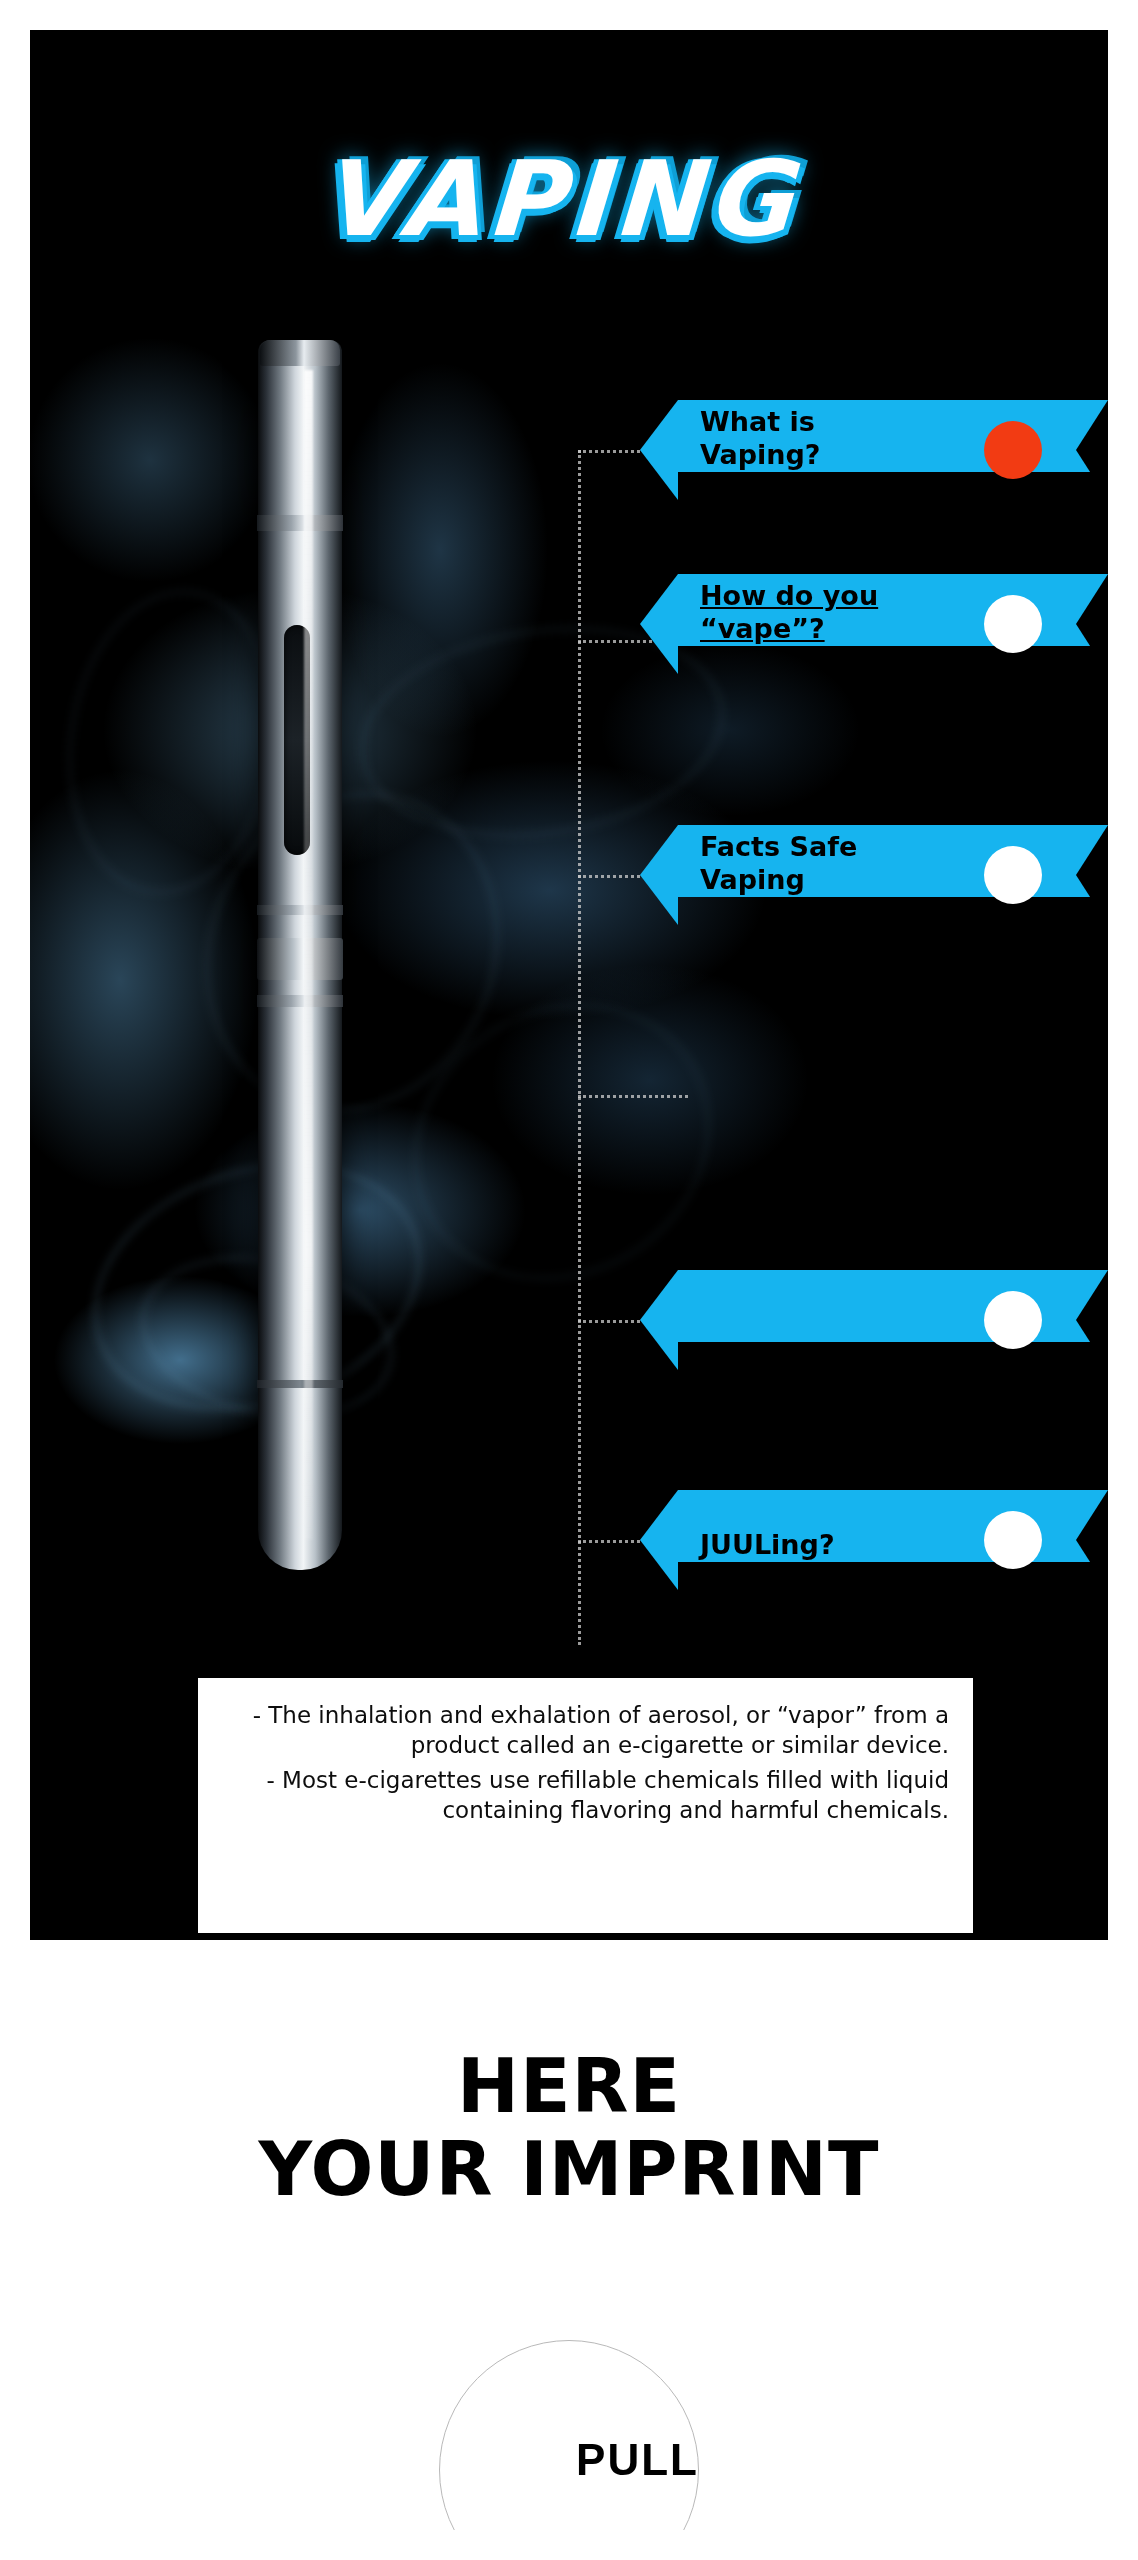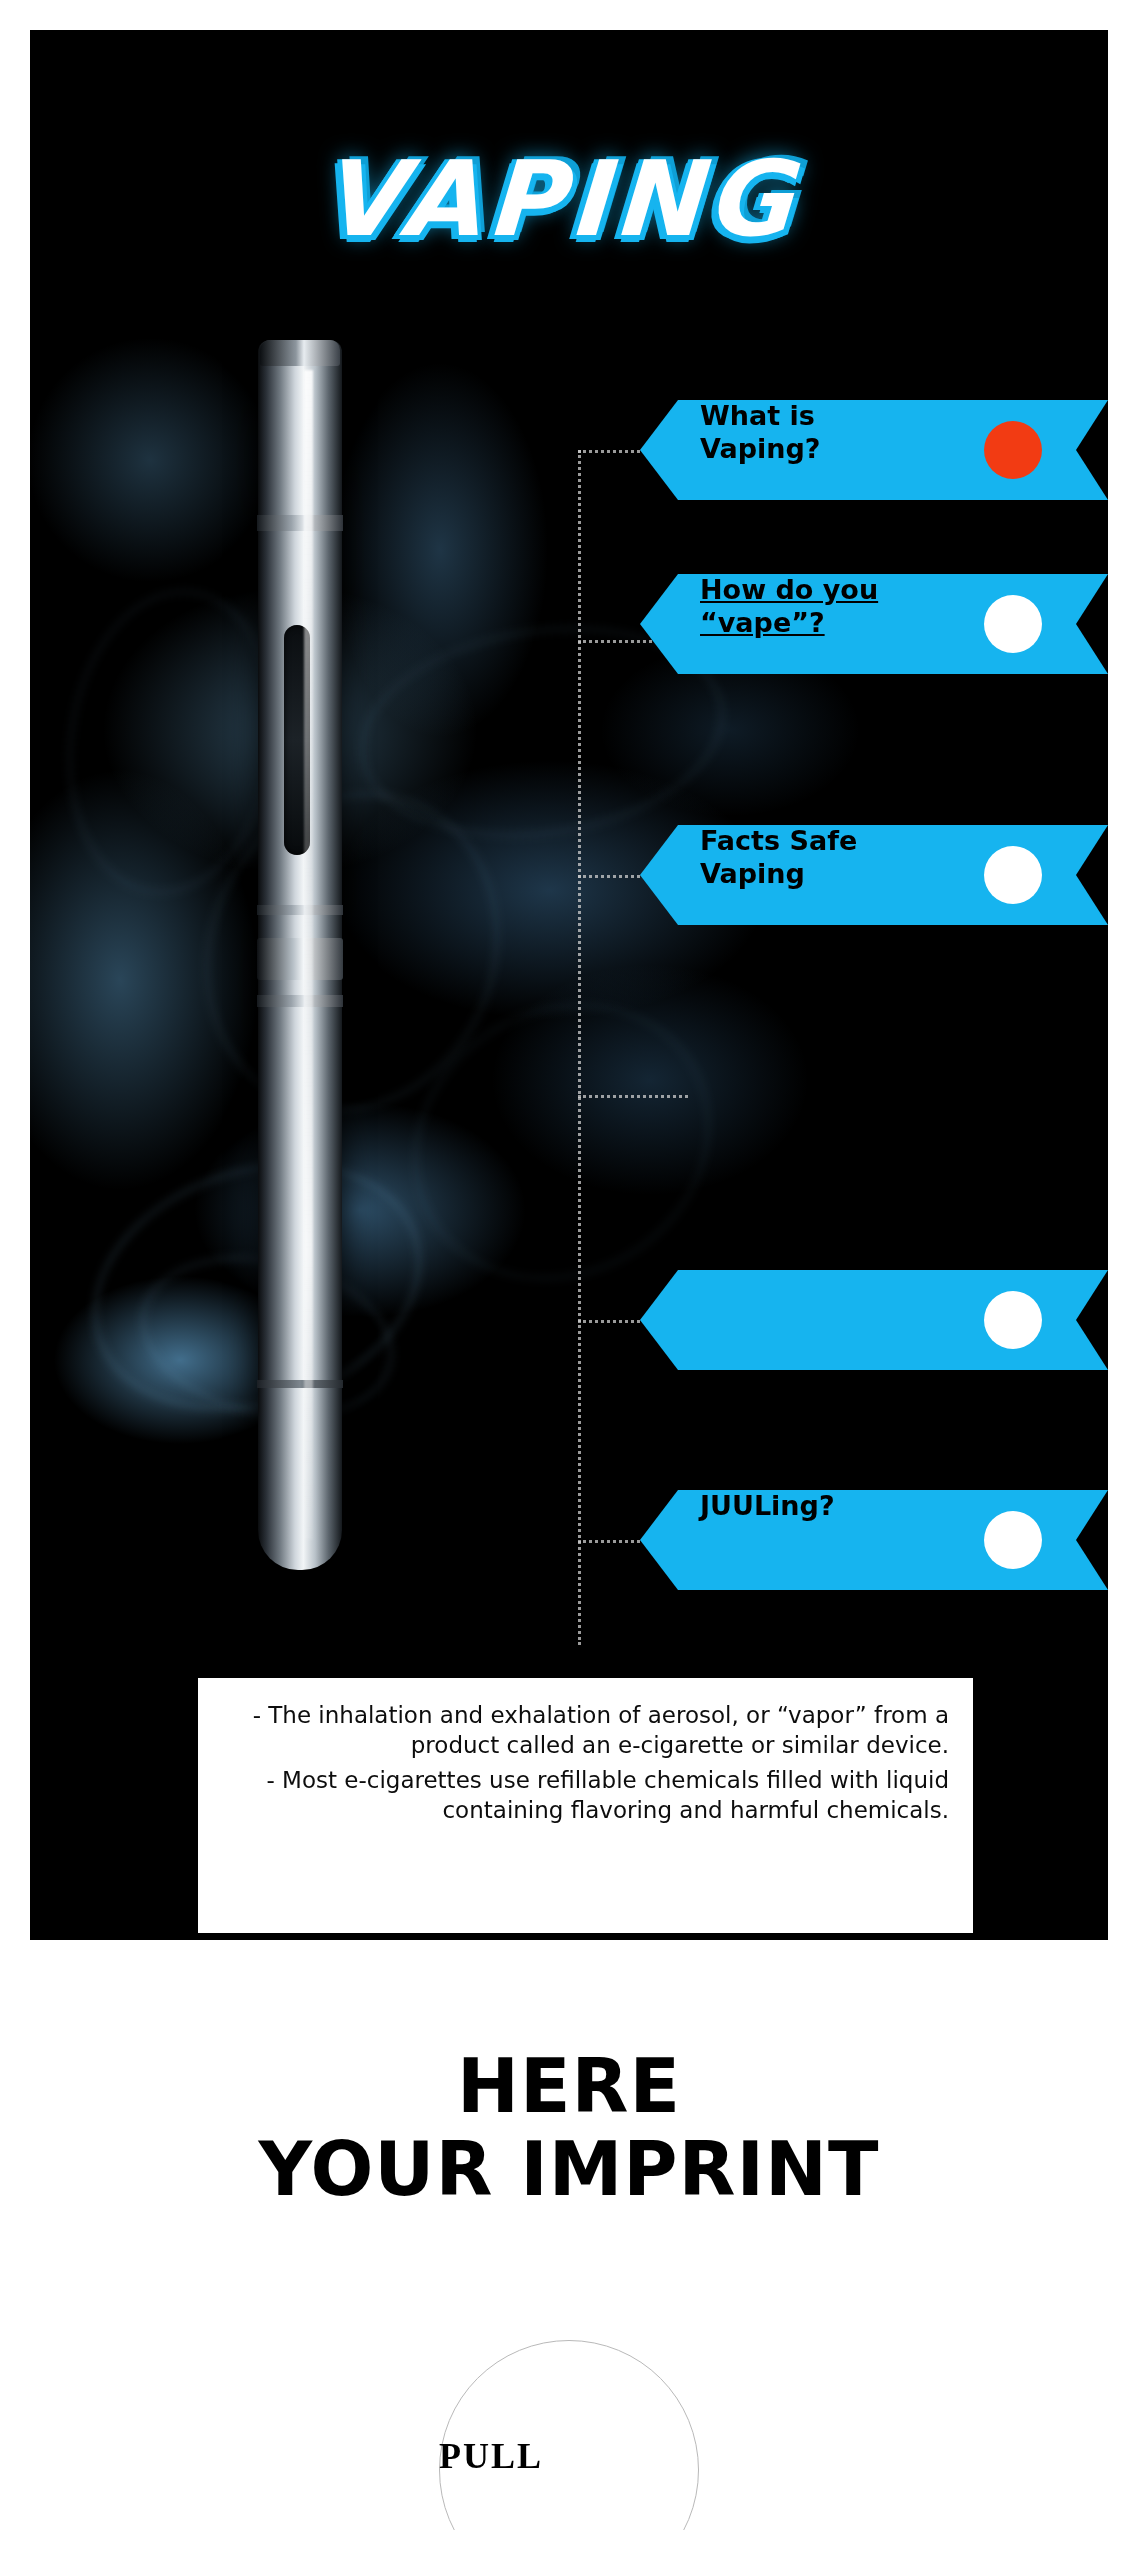--- a/index.html
+++ b/index.html
@@ -159,24 +159,24 @@
     height: 0;
     border-top: 3px dotted #cfcfcf;
     opacity: .75;
   }
 
   
   .tab {
     position: absolute;
     left: 648px;
     width: 430px;
-    height: 100px;
+    height: 72px;
     background: #16b4ef;
     display: flex;
-    align-items: flex-start;
+    align-items: flex-end;
   }
   .tab::before {
     content: "";
     position: absolute;
     left: -38px; top: 0;
     width: 0; height: 0;
     border-top: 50px solid transparent;
     border-bottom: 50px solid transparent;
     border-right: 38px solid #16b4ef;
   }
@@ -259,24 +259,24 @@
     height: 260px;
     border-radius: 50%;
     border: 1px solid #b9b9b9;
     box-sizing: border-box;
   }
   .pull-text {
     position: absolute;
     left: 409px;
     top: 495px;
     width: 260px;
-    text-align: left;
-    font-family: Liberation Serif, serif;
+    text-align: right;
+    font-family: Liberation Sans, sans-serif;
     font-weight: bold;
-    font-size: 36px;
+    font-size: 44px;
     letter-spacing: 2px;
     color: #000000;
   }
 </style>
 </head>
 <body>
 
 <div class="page">
   <div class="poster">
 

